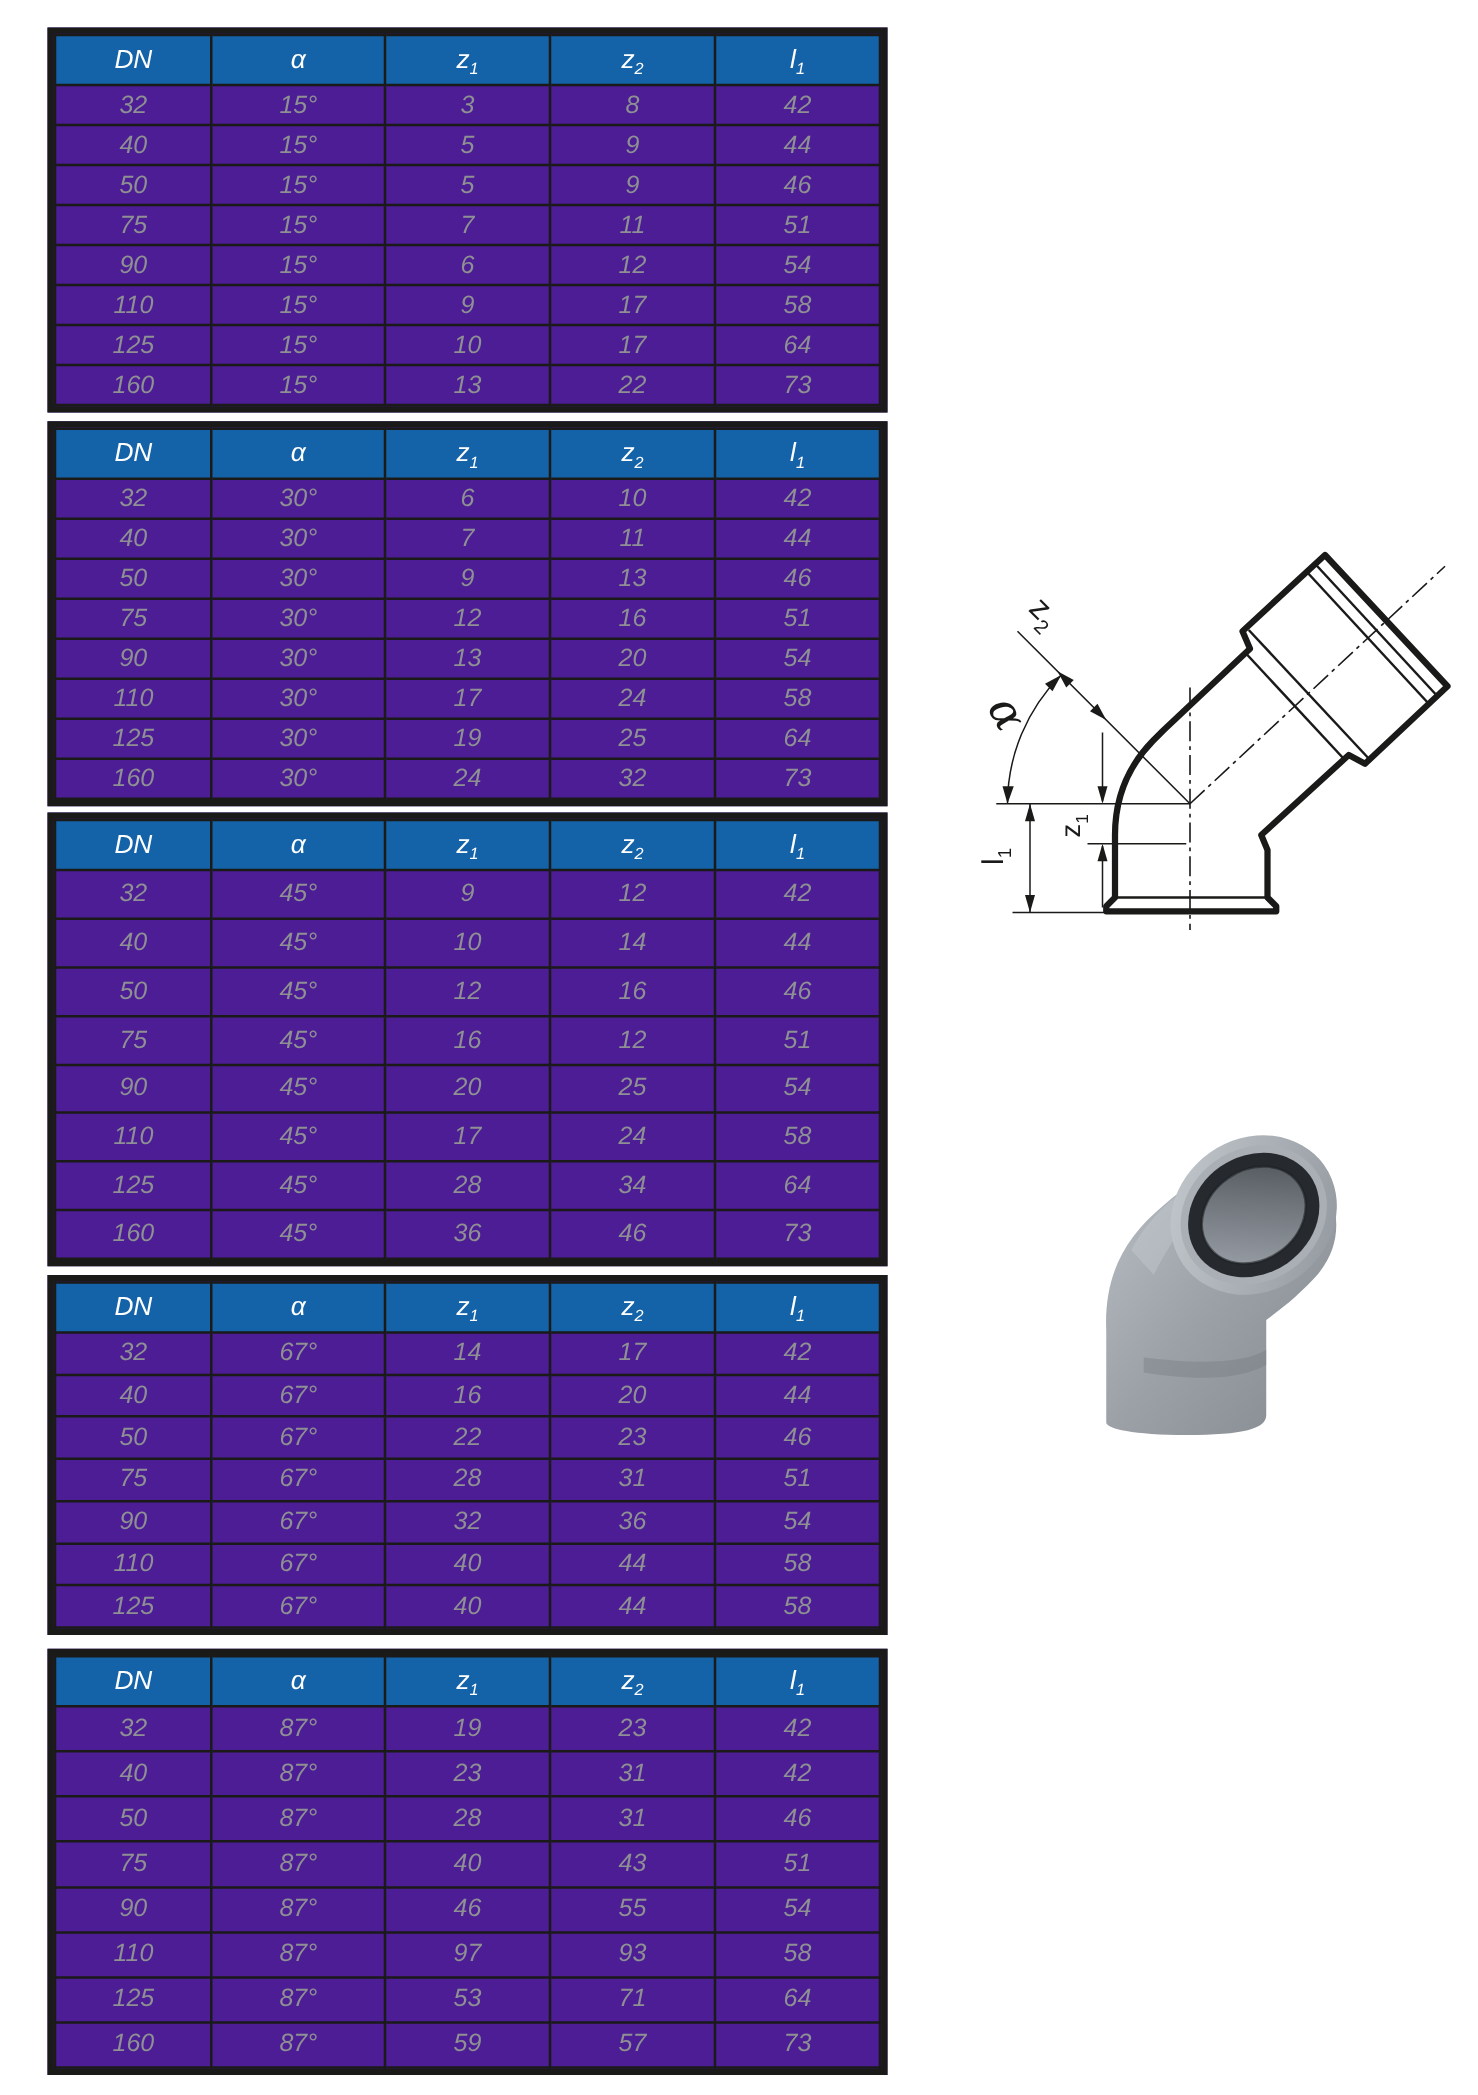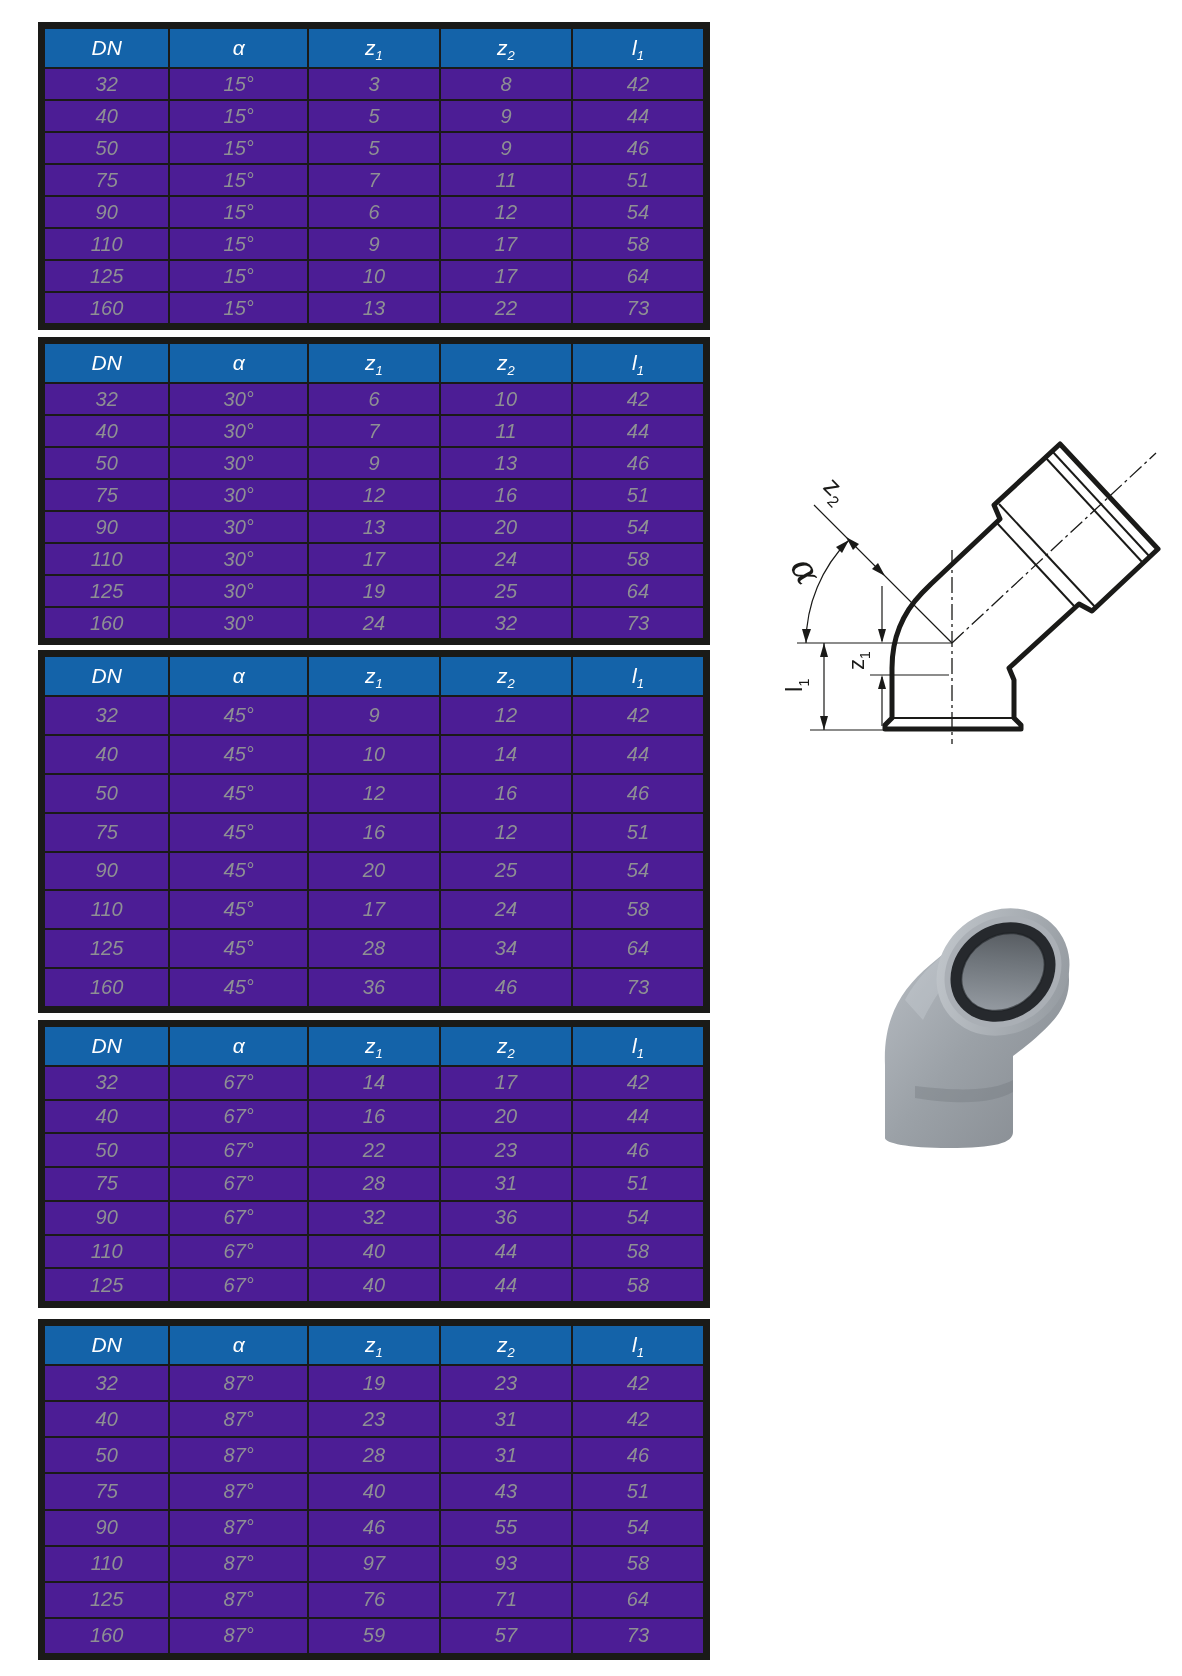--- a/index.html
+++ b/index.html
@@ -388,21 +388,21 @@
           <tr>
             <td>110</td>
             <td>87°</td>
             <td>97</td>
             <td>93</td>
             <td>58</td>
           </tr>
           <tr>
             <td>125</td>
             <td>87°</td>
-            <td>76</td>
+            <td>53</td>
             <td>71</td>
             <td>64</td>
           </tr>
           <tr>
             <td>160</td>
             <td>87°</td>
             <td>59</td>
             <td>57</td>
             <td>73</td>
           </tr>

